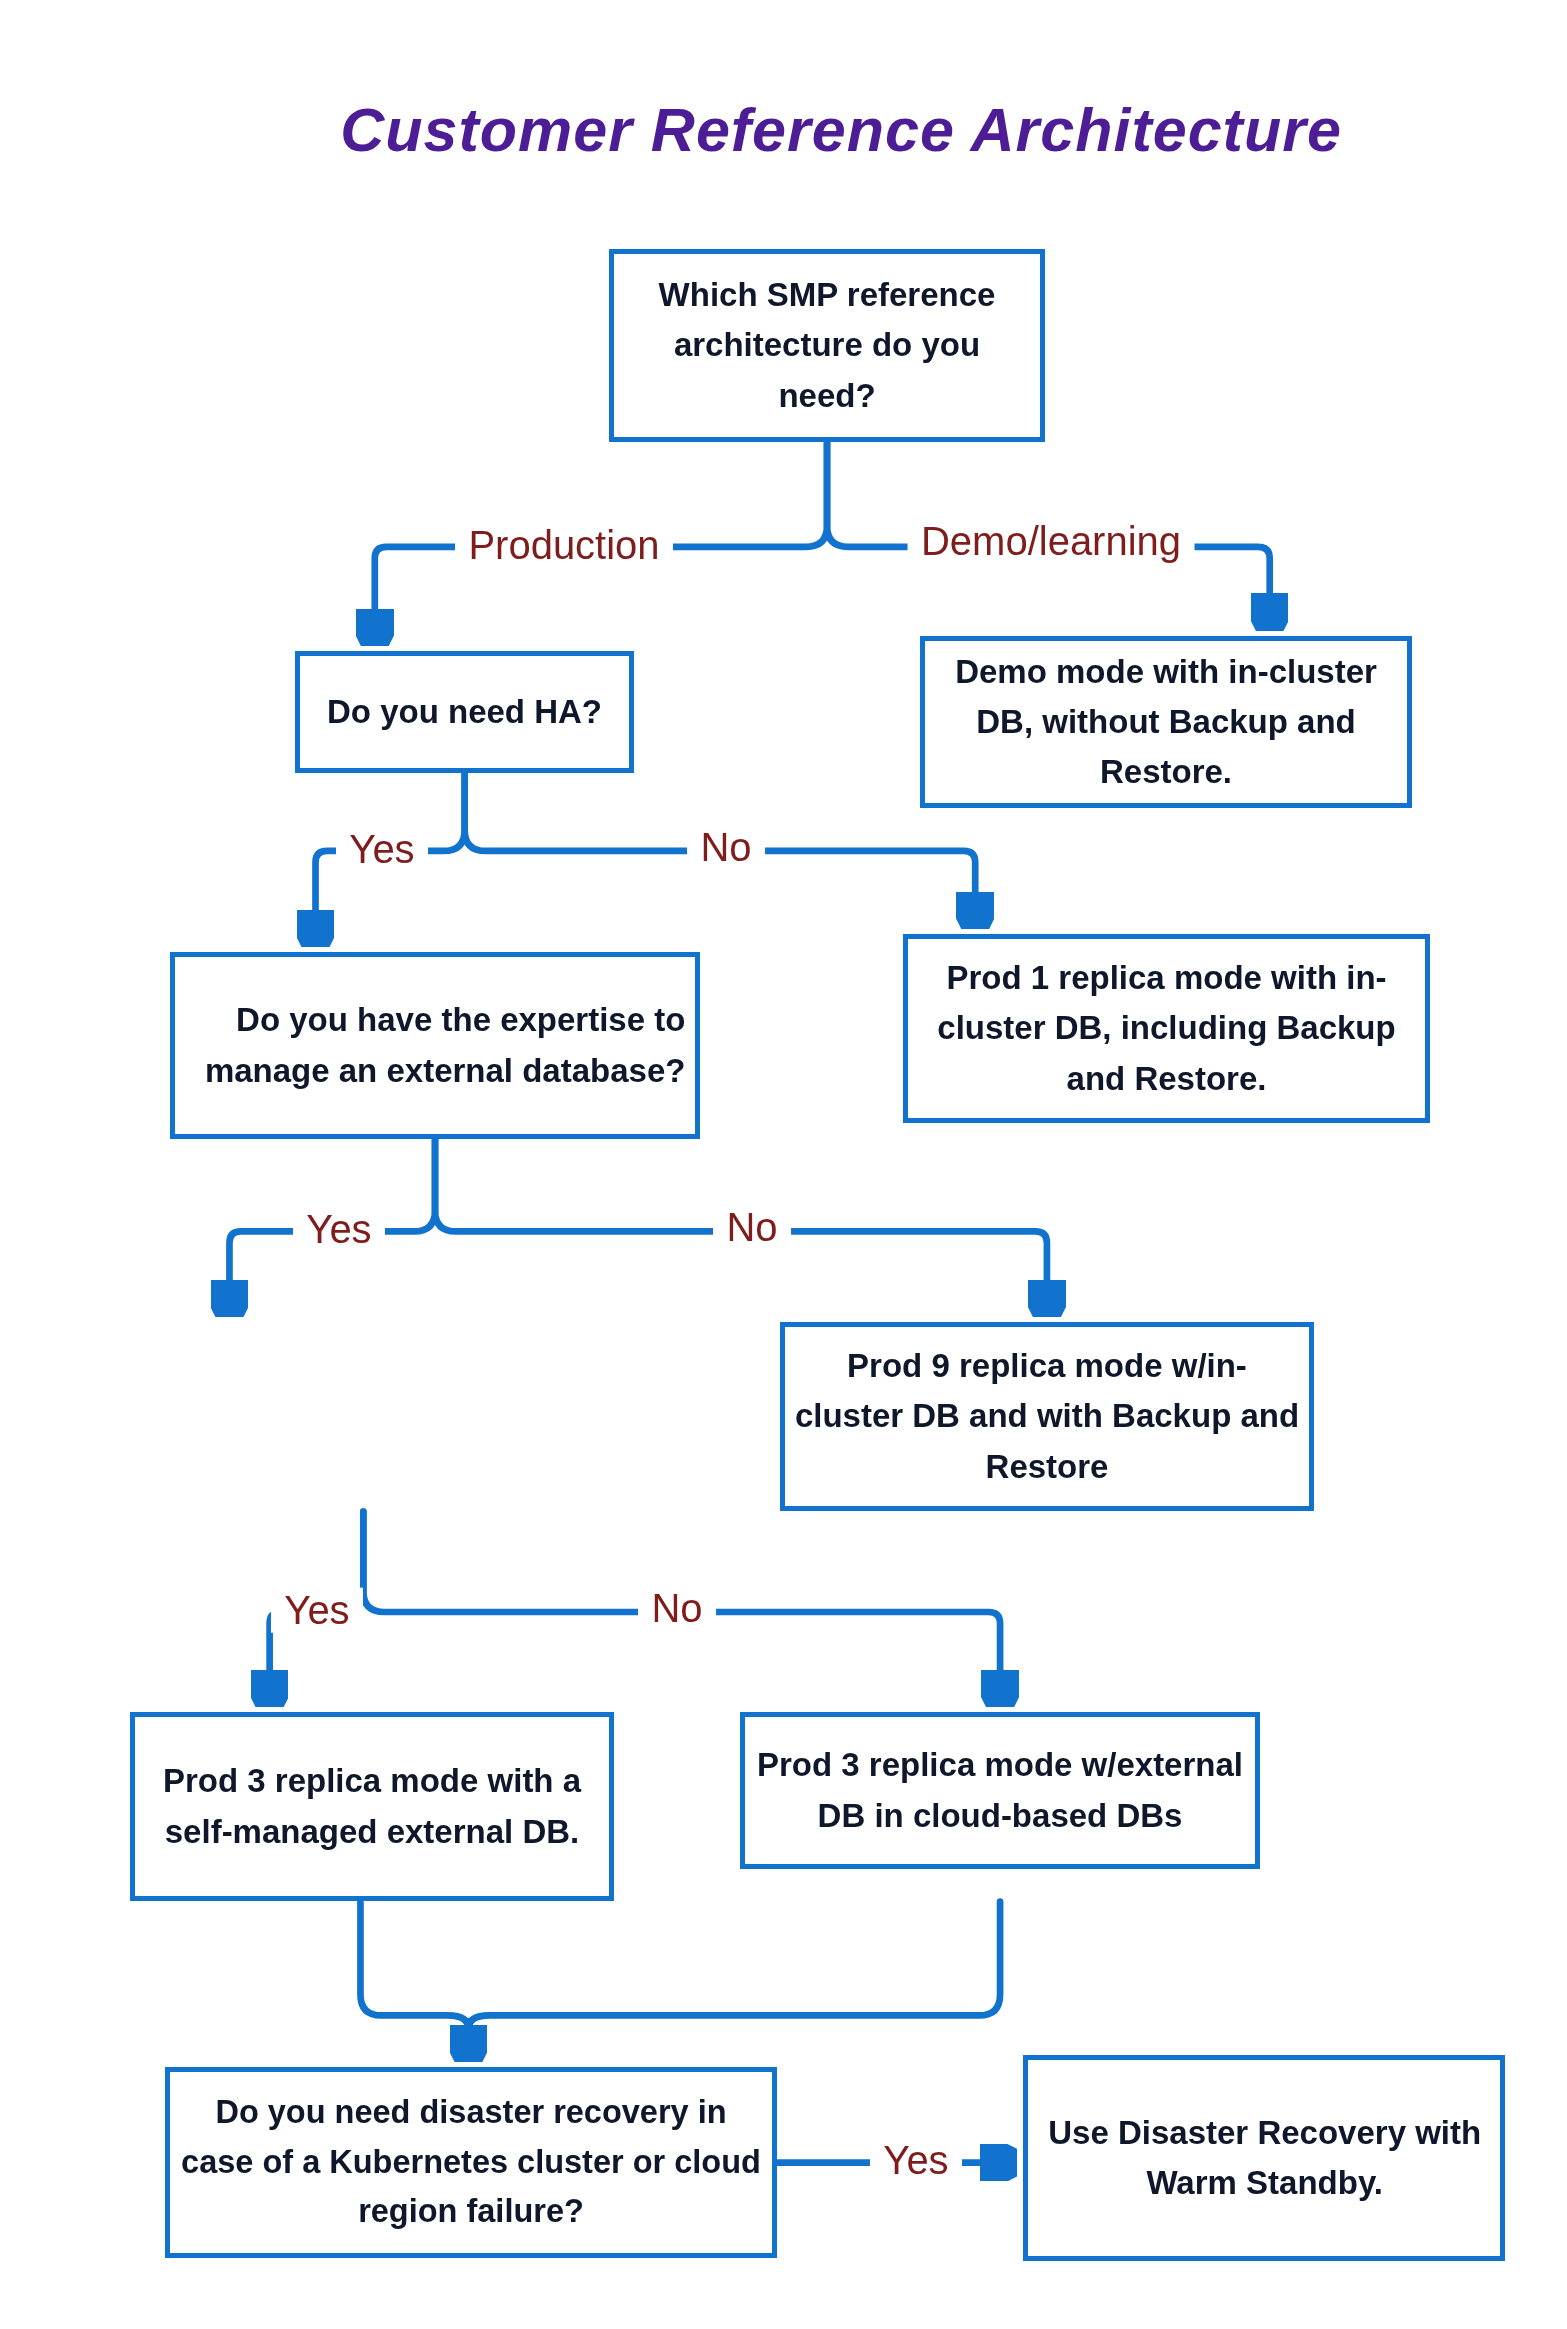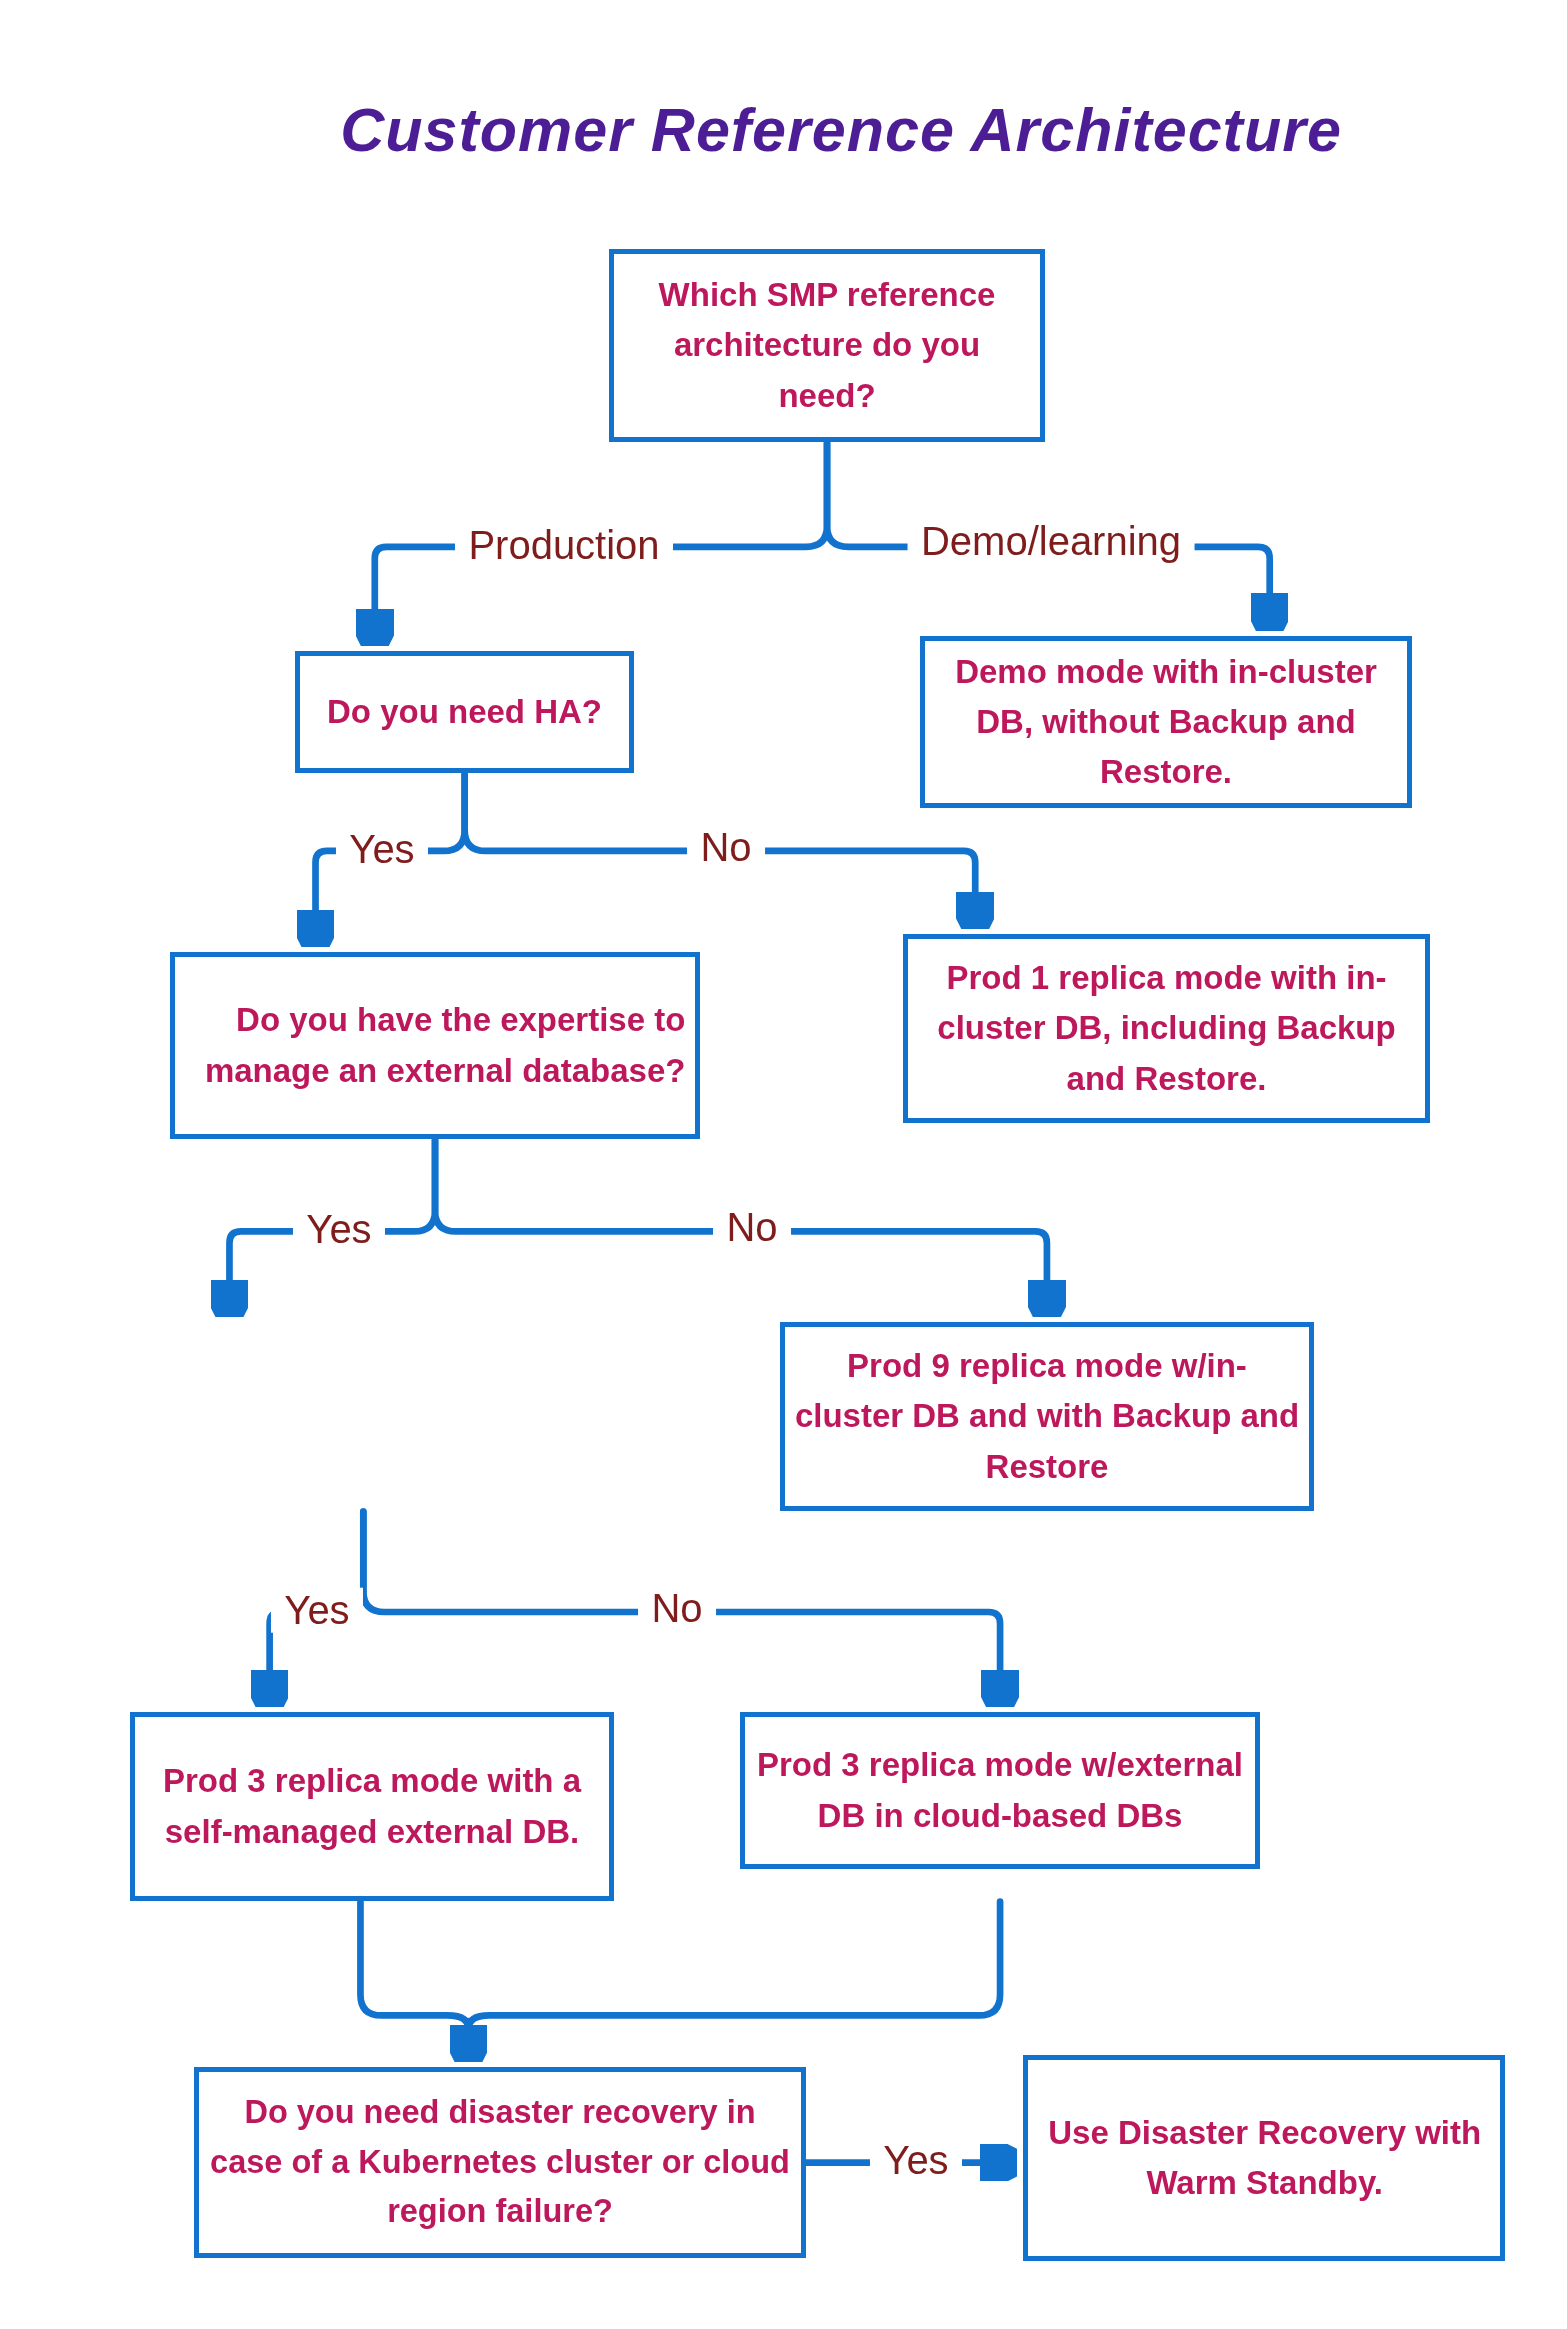--- a/index.html
+++ b/index.html
@@ -43,21 +43,21 @@
   }
   .node {
     position: absolute;
     box-sizing: border-box;
     border: 5.7px solid #1273CE;
     background: #ffffff;
     display: flex;
     align-items: center;
     justify-content: center;
     text-align: center;
-    color: #be185d;
+    color: #0f172a;
     font-weight: 700;
     font-size: 33px;
     line-height: 1.52;
     padding: 0 9.6px;
   }
   .edge-label {
     position: absolute;
     transform: translate(-50%, -54%);
     background: #ffffff;
     padding: 0 13.4px;
@@ -68,21 +68,21 @@
   }
   #n-q1        { left: 609px;  top: 249px;  width: 436px; height: 193px; }
   #n-demo      { left: 920px;  top: 636px;  width: 492px; height: 172px; }
   #n-ha        { left: 295px;  top: 651px;  width: 339px; height: 122px; }
   #n-expertise { left: 170px;  top: 952px;  width: 530px; height: 187px; text-align: right; }
   #n-prod1     { left: 903px;  top: 934px;  width: 527px; height: 189px; }
   #n-require   { left: 90px;   top: 1322px; width: 547px; height: 189px; }
   #n-prod3in   { left: 780px;  top: 1322px; width: 534px; height: 189px; }
   #n-prod3self { left: 130px;  top: 1712px; width: 484px; height: 189px; }
   #n-prod3cloud{ left: 740px;  top: 1712px; width: 520px; height: 157px; }
-  #n-dr        { left: 165px;  top: 2067px; width: 612px; height: 191px; font-size: 32.5px; margin-left: 29px; }
+  #n-dr        { left: 165px;  top: 2067px; width: 612px; height: 191px; font-size: 32.5px; }
   #n-warm      { left: 1023px; top: 2055px; width: 482px; height: 206px; padding-left: 11px; }
 
   #l-production { left: 564px;  top: 547px;  }
   #l-demo       { left: 1051px; top: 543px;  }
   #l-yes1       { left: 382px;  top: 851px;  }
   #l-no1        { left: 726px;  top: 849px;  }
   #l-yes2       { left: 339px;  top: 1231px; }
   #l-no2        { left: 752px;  top: 1229px; }
   #l-yes3       { left: 317px;  top: 1612px; }
   #l-no3        { left: 677px;  top: 1610px; }

